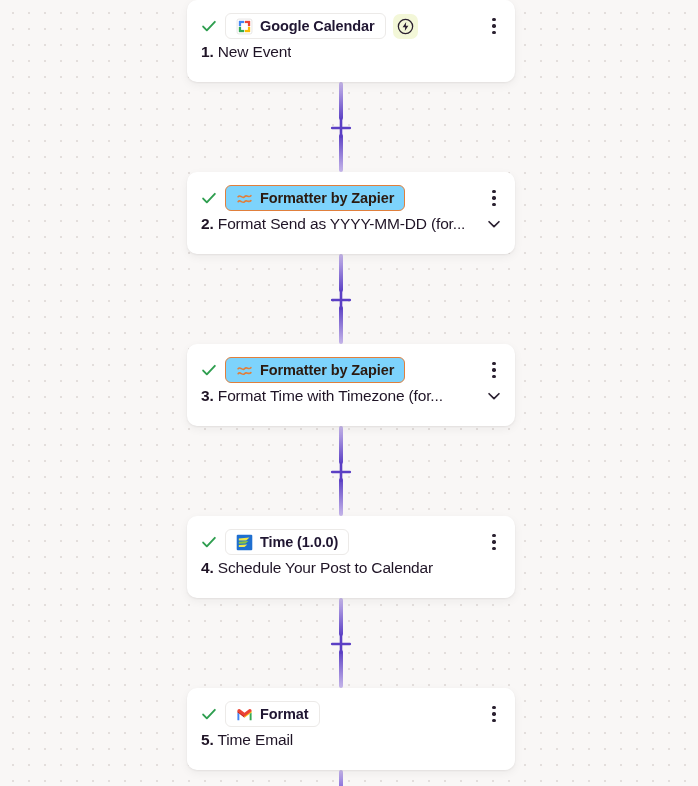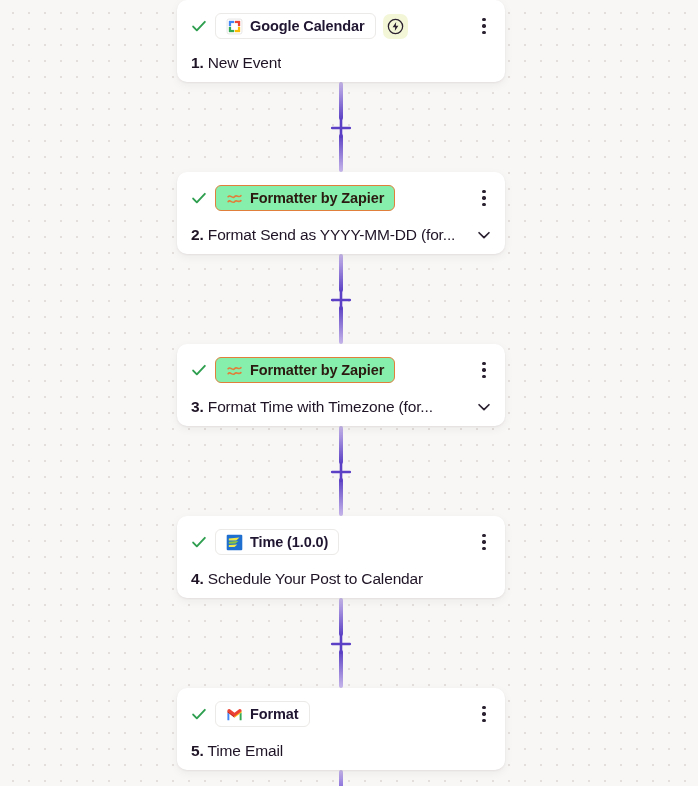--- a/index.html
+++ b/index.html
@@ -39,20 +39,21 @@
   .node {
     position: relative;
     width: 328px;
     background: #ffffff;
     border-radius: 10px;
     box-shadow: 0 1px 2px rgba(40,30,30,0.07),
                 0 3px 10px rgba(40,30,30,0.055);
     padding: 10px 0 0 0;
     box-sizing: border-box;
     z-index: 2;
+    margin-left: 10px;
   }
 
   .node-top {
     display: flex;
     align-items: center;
     padding: 0 12px 0 13px;
     height: 32px;
     box-sizing: border-box;
   }
 
@@ -75,21 +76,21 @@
     background: #ffffff;
     border: 1px solid #eceae8;
     box-sizing: border-box;
     font-size: 14.5px;
     font-weight: 700;
     color: #201632;
     letter-spacing: -0.1px;
     white-space: nowrap;
   }
   .app-chip.formatter {
-    background: #86efac;
+    background: #7dd3fc;
     border: 1px solid #e07f3c;
     color: #2b1a10;
   }
 
   .app-icon {
     flex: 0 0 auto;
     width: 17px;
     height: 17px;
     display: block;
   }
@@ -126,21 +127,20 @@
     display: block;
     width: 3.4px;
     height: 3.4px;
     border-radius: 50%;
     background: #2a2030;
   }
 
   
   .node-bottom {
     display: flex;
-    align-items: center;
     padding: 1px 12px 0 14px;
     height: 40px;
     box-sizing: border-box;
   }
   .node-title {
     font-size: 15.5px;
     color: #1f1426;
     letter-spacing: -0.15px;
     white-space: nowrap;
     overflow: hidden;

